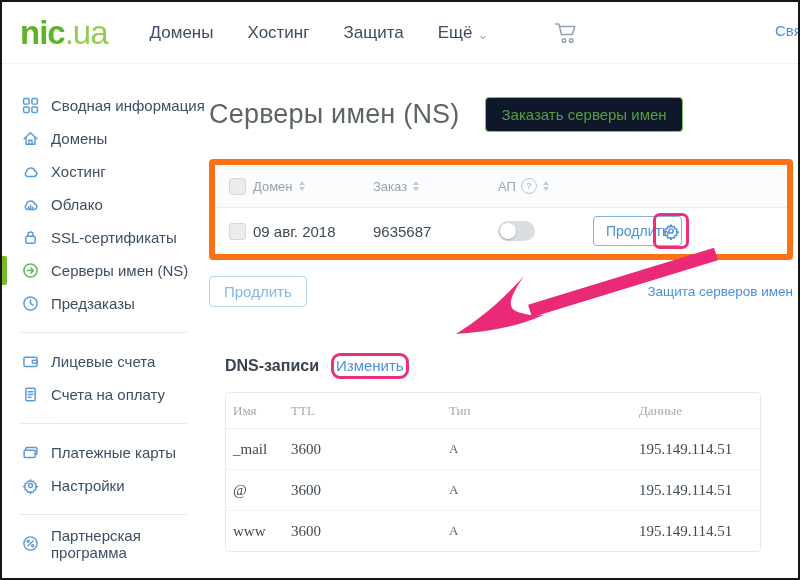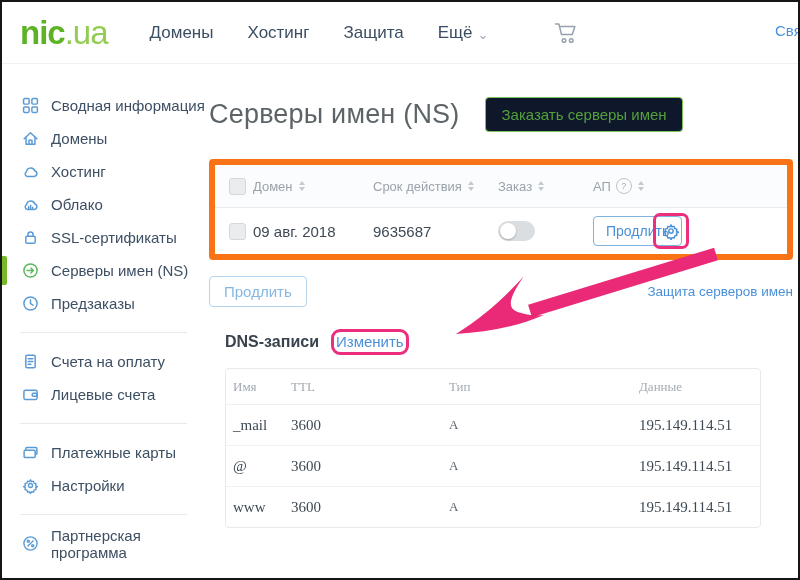--- a/index.html
+++ b/index.html
@@ -46,21 +46,21 @@
   .knob{position:absolute;left:2px;top:2px;width:16px;height:16px;border-radius:50%;background:#fff;box-shadow:0 1px 2px rgba(0,0,0,.25);}
   .row-renew{border:1px solid #7db4e0;color:#4a90d9;background:#fff;border-radius:4px;font-size:14px;
              padding:6px 12px;font-family:inherit;cursor:pointer;}
   .gear-hl{width:30px;height:30px;border:3px solid #ed2e7c;border-radius:7px;display:flex;align-items:center;justify-content:center;}
   
   .renew-row{margin-top:16px;display:flex;justify-content:space-between;align-items:center;}
   .renew-btn{border:1px solid #b5d4ee;color:#85b7e2;background:#fff;border-radius:4px;font-size:15px;
              padding:6px 14px;font-family:inherit;cursor:pointer;}
   .archive{font-size:13.5px;color:#4a90d9;cursor:pointer;}
   
-  .dns{margin-top:22px;padding-left:16px;}
+  .dns{margin-top:46px;padding-left:16px;}
   .dns-head-row{display:flex;align-items:center;gap:12px;}
   .dns-title{font-size:16px;font-weight:700;color:#39434e;}
   .edit-hl{border:3px solid #ed2e7c;border-radius:9px;padding:1px 2px;}
   .edit-link{font-size:15px;color:#4a90d9;cursor:pointer;}
   .dns-table{margin-top:13px;width:534px;border:1px solid #e7eaec;border-radius:4px;overflow:hidden;}
   .dns-grid{display:grid;grid-template-columns:58px 158px 190px 1fr;align-items:center;padding:0 8px 0 7px;font-family:Liberation Serif, serif;}
   .dns-hd{height:35px;font-size:13px;color:#a3abb3;border-bottom:1px solid #edeff1;}
   .dns-row{height:40px;font-size:15px;color:#3e4954;border-bottom:1px solid #f0f2f3;}
   .dns-row:last-child{border-bottom:none;}
   .type-cell{font-size:13px;color:#5a636d;}
@@ -151,32 +151,32 @@
         <svg width="17" height="17" viewBox="0 0 16 16" fill="none" stroke="#5b9bd5" stroke-width="1.4" stroke-linecap="round" stroke-linejoin="round">
           <circle cx="8" cy="8" r="6.2"></circle>
             <path d="M8 4.6 V8.2 L10.4 9.6"></path>
         </svg>
         <span>Предзаказы</span>
       </div>
 
       <div class="sb-div"></div>
 
       <div class="sb-item">
-        <svg width="17" height="17" viewBox="0 0 16 16" fill="none" stroke="#5b9bd5" stroke-width="1.4" stroke-linecap="round" stroke-linejoin="round">
-          <rect x="3.6" y="2.2" width="8.8" height="11.6" rx="1.2"></rect>
-            <path d="M5.8 5.4 h4.4 M5.8 8 h4.4 M5.8 10.6 h2.6"></path>
-        </svg>
-        <span>Счета на оплату</span>
-      </div>
-      <div class="sb-item">
         <svg width="17" height="17" viewBox="0 0 16 16" fill="none" stroke="#5b9bd5" stroke-width="1.4" stroke-linejoin="round">
           <rect x="1.8" y="4" width="12.4" height="8.6" rx="1.3"></rect>
             <rect x="9.6" y="6.9" width="4.6" height="2.8" rx="1"></rect>
         </svg>
         <span>Лицевые счета</span>
+      </div>
+      <div class="sb-item">
+        <svg width="17" height="17" viewBox="0 0 16 16" fill="none" stroke="#5b9bd5" stroke-width="1.4" stroke-linecap="round" stroke-linejoin="round">
+          <rect x="3.6" y="2.2" width="8.8" height="11.6" rx="1.2"></rect>
+            <path d="M5.8 5.4 h4.4 M5.8 8 h4.4 M5.8 10.6 h2.6"></path>
+        </svg>
+        <span>Счета на оплату</span>
       </div>
 
       <div class="sb-div"></div>
 
       <div class="sb-item">
         <svg width="17" height="17" viewBox="0 0 16 16" stroke="#5b9bd5" stroke-width="1.4" stroke-linejoin="round">
           <rect x="3.6" y="3.2" width="10.4" height="6.8" rx="1" fill="none"></rect>
             <rect x="2" y="5.9" width="10.4" height="6.8" rx="1" fill="#fff"></rect>
         </svg>
         <span>Платежные карты</span>
@@ -207,27 +207,20 @@
       <div class="title-row">
         <h1 class="pg-title">Серверы имен (NS)</h1>
         <button class="order-btn">Заказать серверы имен</button>
       </div>
 
       <div class="ns-table">
         <div class="ns-grid ns-head">
           <span class="chk"></span>
           <span class="hcell">
               <span>Домен</span>
-              <span class="sort">
-                <i class="up"></i>
-                <i class="dn"></i>
-              </span>
-            </span>
-          <span class="hcell">
-              <span>Срок действия</span>
               <span class="sort">
                 <i class="up"></i>
                 <i class="dn"></i>
               </span>
             </span>
           <span class="hcell">
               <span>Заказ</span>
               <span class="sort">
                 <i class="up"></i>
                 <i class="dn"></i>

